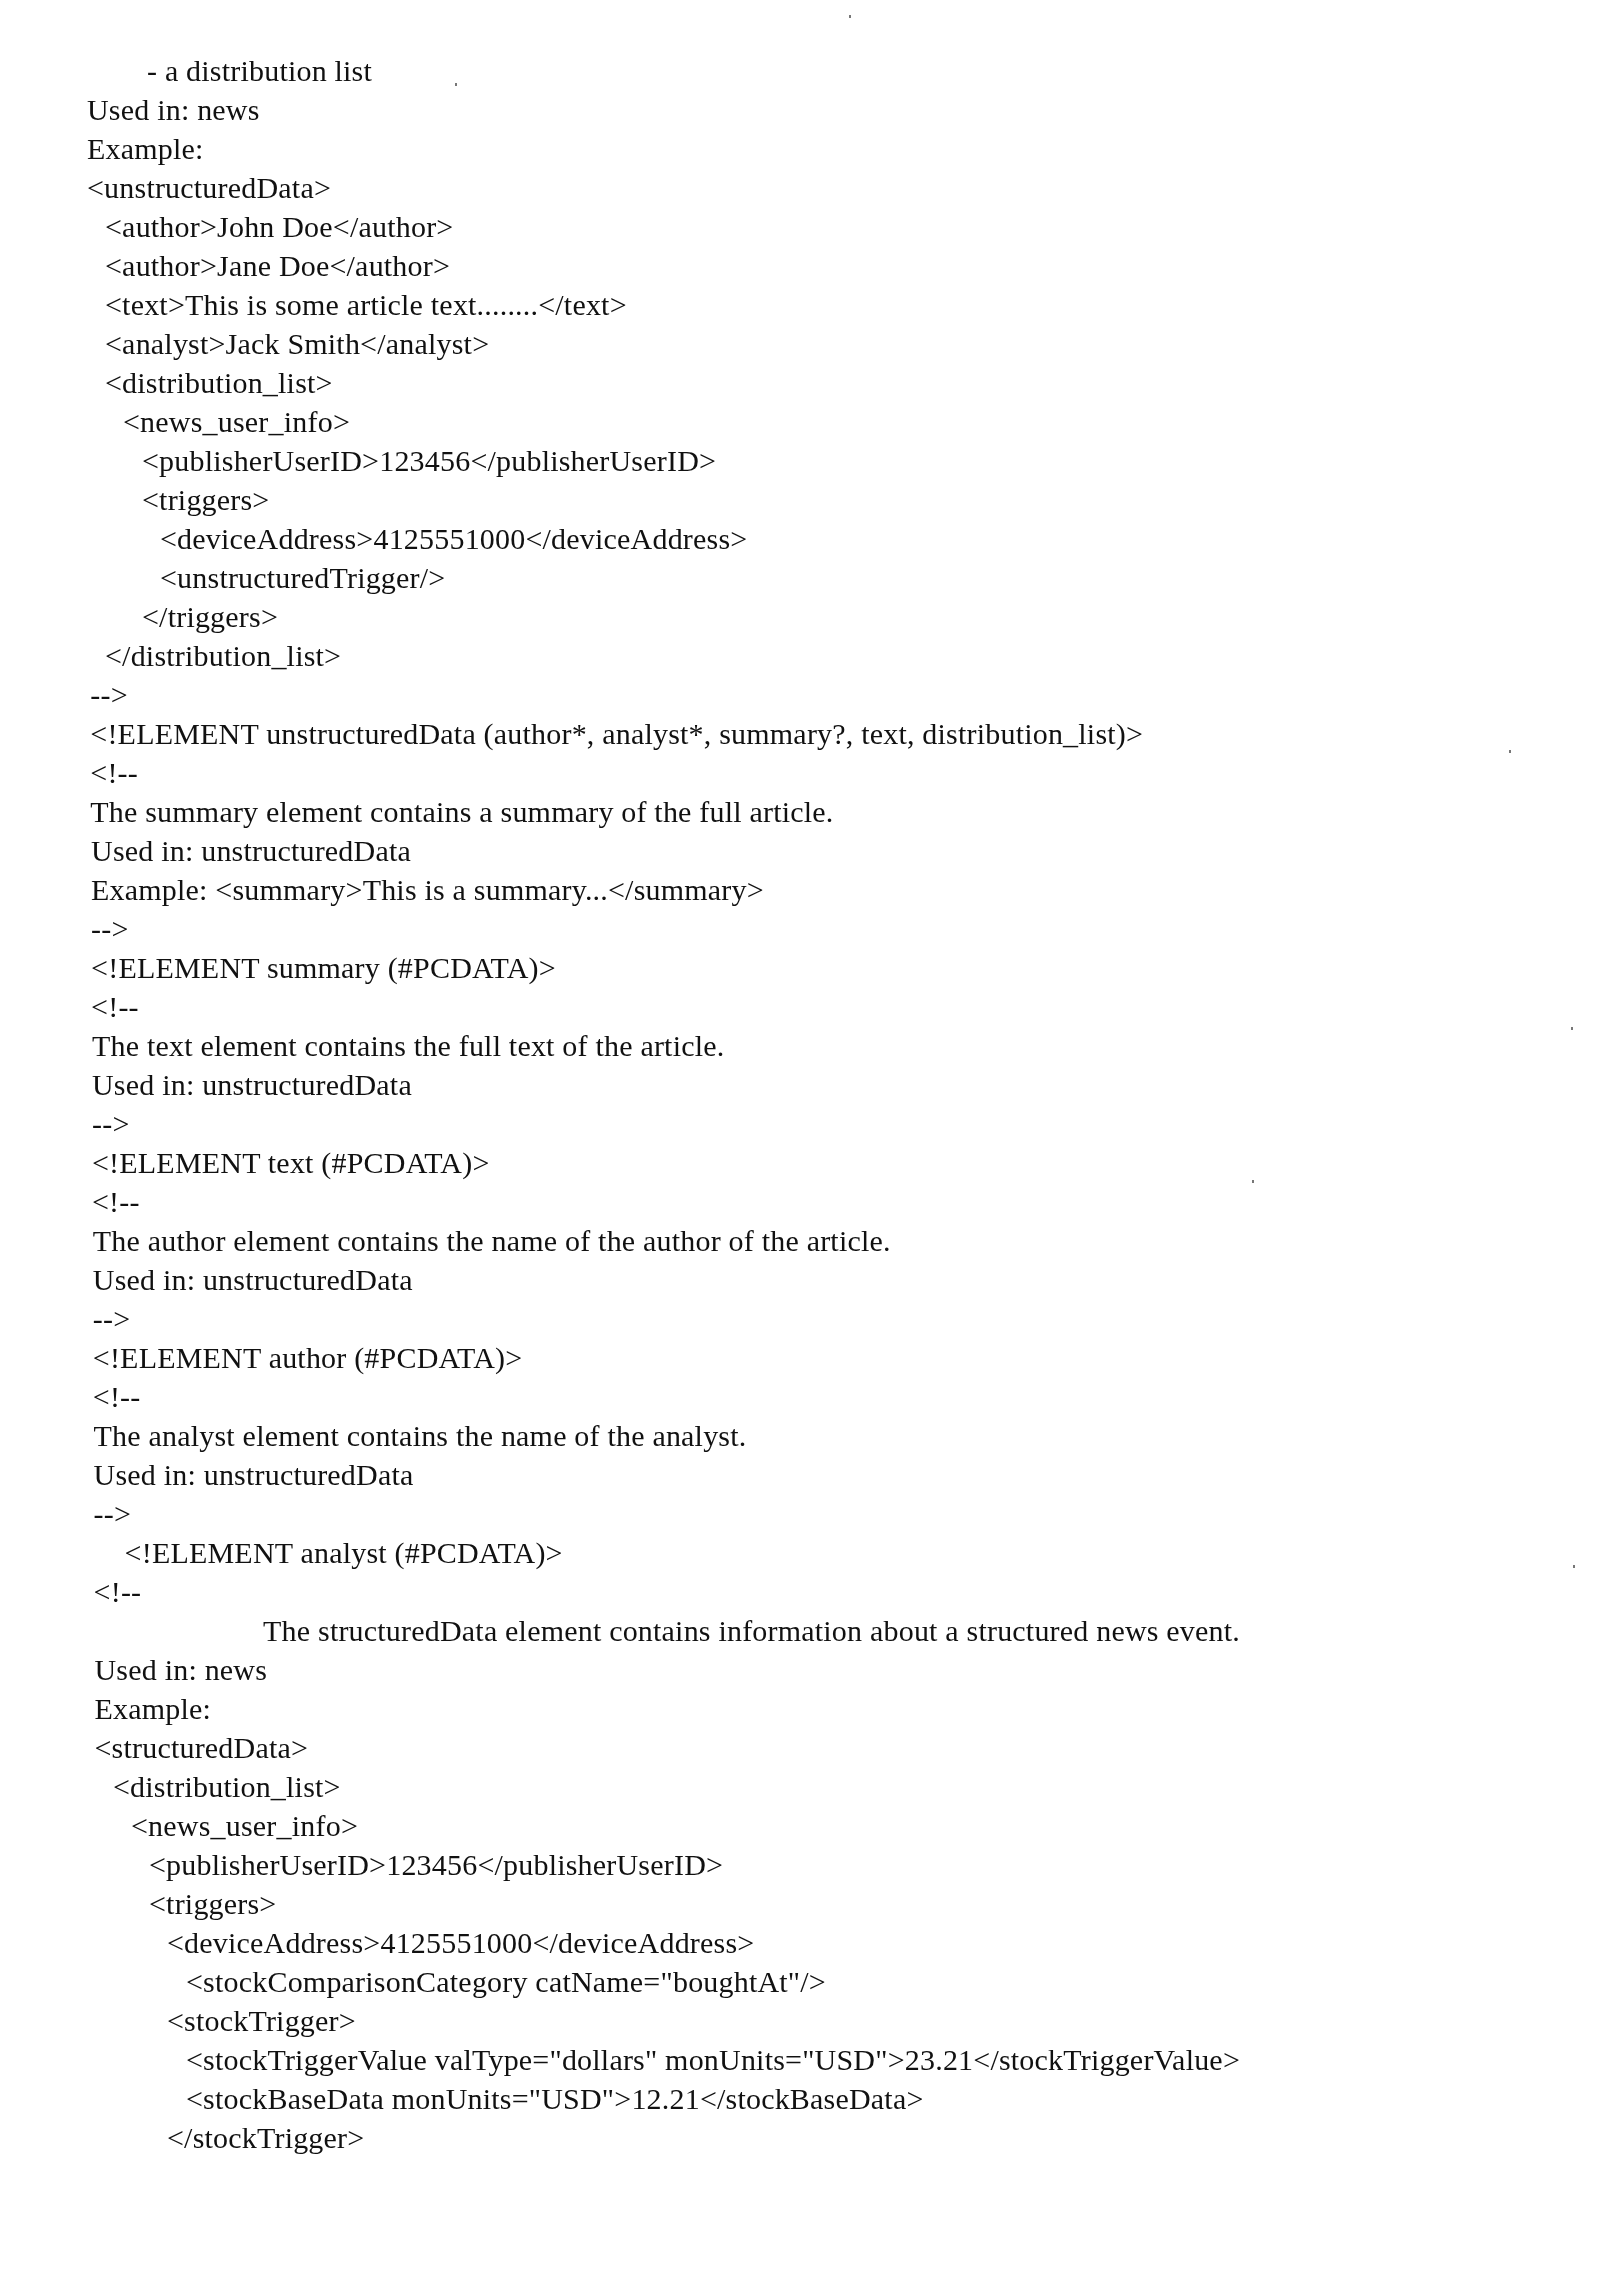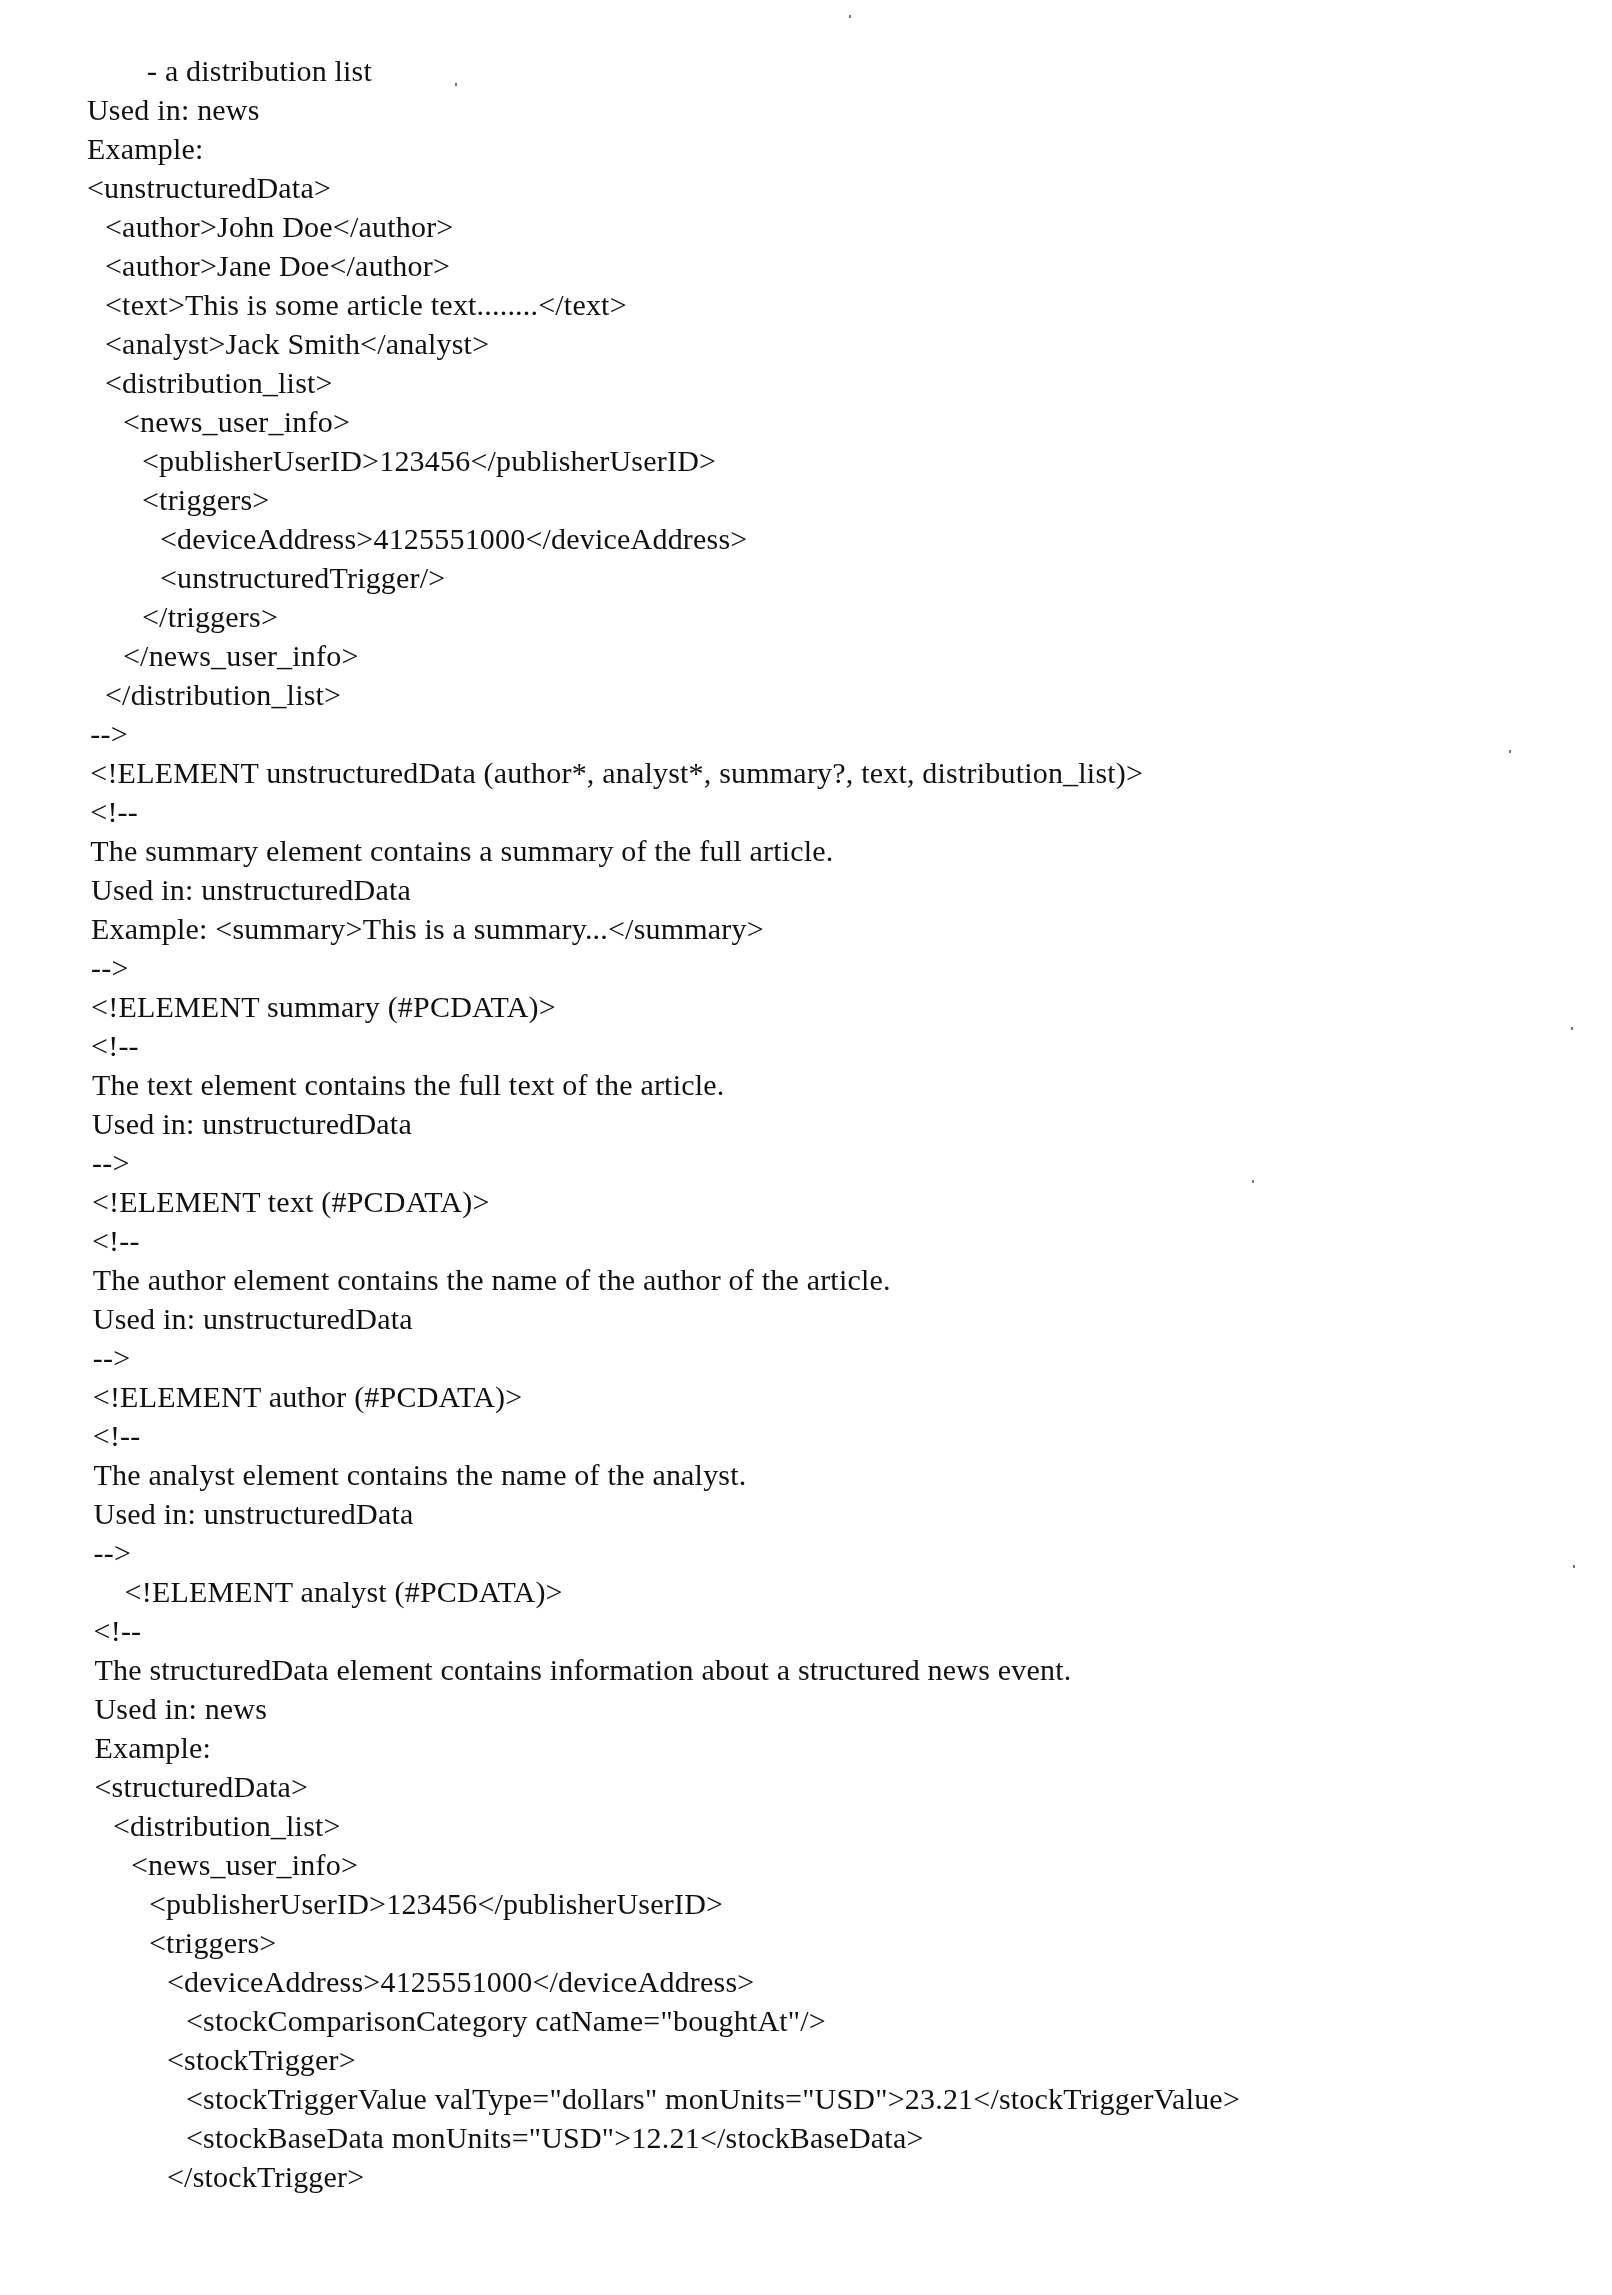--- a/index.html
+++ b/index.html
@@ -57,21 +57,20 @@
       <div class="line" style="padding-left: 18px;">&lt;author&gt;Jane Doe&lt;/author&gt;</div>
       <div class="line" style="padding-left: 18px;">&lt;text&gt;This is some article text........&lt;/text&gt;</div>
       <div class="line" style="padding-left: 18px;">&lt;analyst&gt;Jack Smith&lt;/analyst&gt;</div>
       <div class="line" style="padding-left: 18px;">&lt;distribution_list&gt;</div>
       <div class="line" style="padding-left: 36px;">&lt;news_user_info&gt;</div>
       <div class="line" style="padding-left: 55px;">&lt;publisherUserID&gt;123456&lt;/publisherUserID&gt;</div>
       <div class="line" style="padding-left: 55px;">&lt;triggers&gt;</div>
       <div class="line" style="padding-left: 73px;">&lt;deviceAddress&gt;4125551000&lt;/deviceAddress&gt;</div>
       <div class="line" style="padding-left: 73px;">&lt;unstructuredTrigger/&gt;</div>
       <div class="line" style="padding-left: 55px;">&lt;/triggers&gt;</div>
-      <div class="line" style="padding-left: 36px;">&lt;/news_user_info&gt;</div>
       <div class="line" style="padding-left: 18px;">&lt;/distribution_list&gt;</div>
       <div class="line" style="padding-left: 3.3px;">--&gt;</div>
       <div class="line" style="padding-left: 3.3px;">&lt;!ELEMENT unstructuredData (author*, analyst*, summary?, text, distribution_list)&gt;</div>
       <div class="line" style="padding-left: 3.3px;">&lt;!--</div>
       <div class="line" style="padding-left: 3.3px;">The summary element contains a summary of the full article.</div>
       <div class="line" style="padding-left: 4.1px;">Used in: unstructuredData</div>
       <div class="line" style="padding-left: 4.1px;">Example: &lt;summary&gt;This is a summary...&lt;/summary&gt;</div>
       <div class="line" style="padding-left: 4.1px;">--&gt;</div>
       <div class="line" style="padding-left: 4.1px;">&lt;!ELEMENT summary (#PCDATA)&gt;</div>
       <div class="line" style="padding-left: 4.1px;">&lt;!--</div>
@@ -83,21 +82,21 @@
       <div class="line" style="padding-left: 5.8px;">The author element contains the name of the author of the article.</div>
       <div class="line" style="padding-left: 5.8px;">Used in: unstructuredData</div>
       <div class="line" style="padding-left: 5.8px;">--&gt;</div>
       <div class="line" style="padding-left: 5.8px;">&lt;!ELEMENT author (#PCDATA)&gt;</div>
       <div class="line" style="padding-left: 5.8px;">&lt;!--</div>
       <div class="line" style="padding-left: 6.6px;">The analyst element contains the name of the analyst.</div>
       <div class="line" style="padding-left: 6.6px;">Used in: unstructuredData</div>
       <div class="line" style="padding-left: 6.6px;">--&gt;</div>
       <div class="line" style="padding-left: 6.6px; margin-left: 31px;">&lt;!ELEMENT analyst (#PCDATA)&gt;</div>
       <div class="line" style="padding-left: 6.6px;">&lt;!--</div>
-      <div class="line" style="padding-left: 7.5px;">The structuredData element contains information about a structured news event.</div>
+      <div class="line" style="padding-left: 7.5px; text-align: right;">The structuredData element contains information about a structured news event.</div>
       <div class="line" style="padding-left: 7.5px;">Used in: news</div>
       <div class="line" style="padding-left: 7.5px;">Example:</div>
       <div class="line" style="padding-left: 7.5px;">&lt;structuredData&gt;</div>
       <div class="line" style="padding-left: 26px;">&lt;distribution_list&gt;</div>
       <div class="line" style="padding-left: 44px;">&lt;news_user_info&gt;</div>
       <div class="line" style="padding-left: 62px;">&lt;publisherUserID&gt;123456&lt;/publisherUserID&gt;</div>
       <div class="line" style="padding-left: 62px;">&lt;triggers&gt;</div>
       <div class="line" style="padding-left: 80px;">&lt;deviceAddress&gt;4125551000&lt;/deviceAddress&gt;</div>
       <div class="line" style="padding-left: 99px;">&lt;stockComparisonCategory catName="boughtAt"/&gt;</div>
       <div class="line" style="padding-left: 80px;">&lt;stockTrigger&gt;</div>

